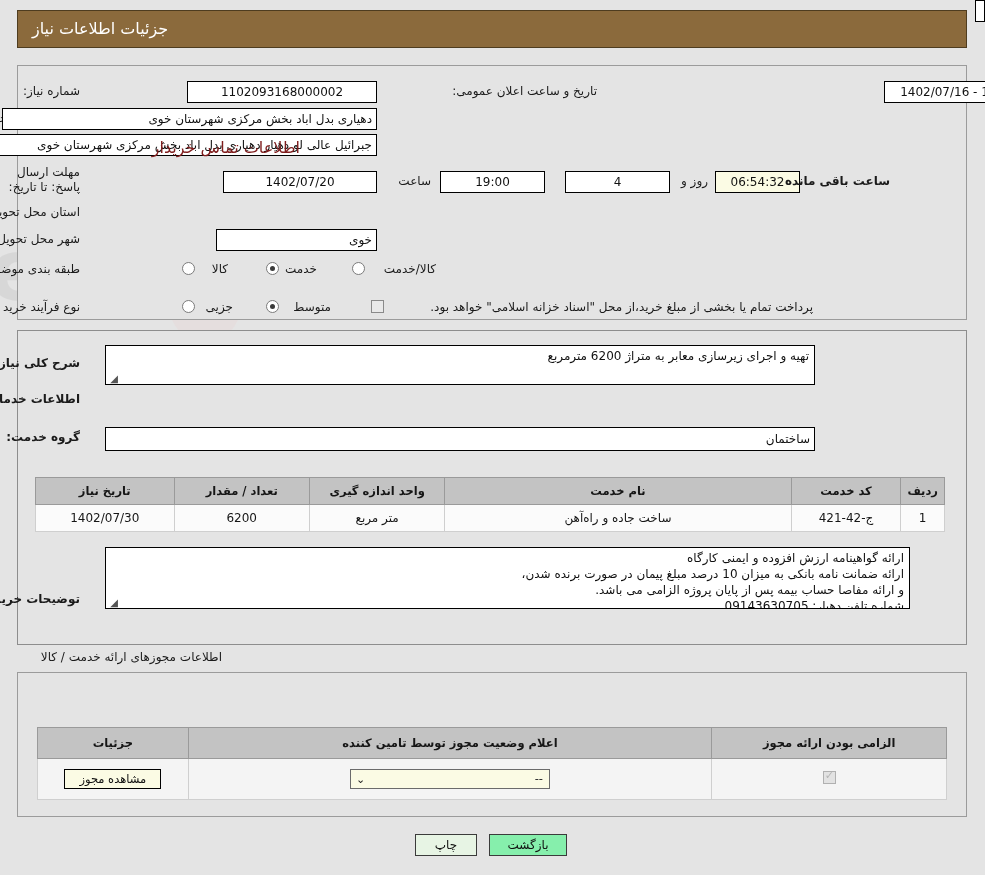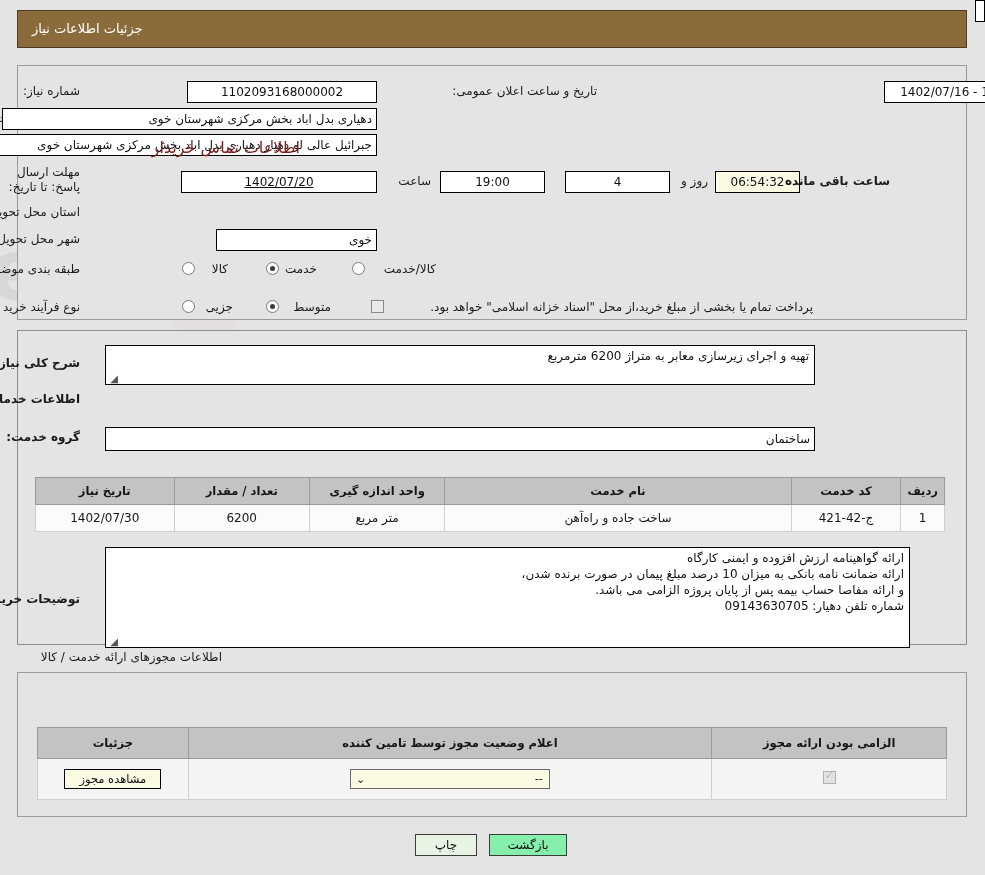--- a/index.html
+++ b/index.html
@@ -29,21 +29,21 @@
 
   
   .titlebar {
     position: absolute;
     right: 18px; top: 10px;
     width: 950px; height: 38px;
     background: #8b6a3c;
     border: 1px solid #4e3c1f;
     box-sizing: border-box;
     color: #ffffff;
-    font-size: 13px;
+    font-size: 16px;
     line-height: 36px;
     padding-right: 0;
     padding-left: 14px;
     text-align: left;
     z-index: 3;
   }
 
   
   .panel {
     position: absolute;
@@ -278,21 +278,21 @@
   <div class="fld c" style="left:884px; top:81px; width:148px;">11:25 - 1402/07/16</div>
 
   <div class="lbl" style="right:905px; top:111px;">نام دستگاه خریدار:</div>
   <div class="fld r" style="right:608px; top:108px; width:375px;">دهیاری بدل اباد بخش مرکزی شهرستان خوی</div>
 
   <div class="lbl" style="right:905px; top:138px;">ایجاد کننده درخواست:</div>
   <div class="fld r" style="right:608px; top:134px; width:480px;">جبرائیل عالی لو دهیار دهیاری بدل اباد بخش مرکزی شهرستان خوی</div>
   <div class="link" style="right:685px; top:138px;">اطلاعات تماس خریدار</div>
 
   <div class="lbl" style="right:905px; top:165px; line-height:15px; white-space:normal; width:80px; text-align:right;">مهلت ارسال پاسخ: تا تاریخ:</div>
-  <div class="fld c" style="right:608px; top:171px; width:196px;text-decoration:underline;">1402/07/20</div>
+  <div class="fld c" style="right:608px; top:171px; width:154px;">1402/07/20</div>
   <div class="lbl" style="right:554px; top:174px;">ساعت</div>
   <div class="fld c" style="right:440px; top:171px; width:105px;">19:00</div>
   <div class="fld c" style="right:315px; top:171px; width:105px;">4</div>
   <div class="lbl" style="right:277px; top:174px;">روز و</div>
   <div class="fld cream" style="right:185px; top:171px; width:85px;text-align:center;">06:54:32</div>
   <div class="lbl" style="right:95px; top:174px;font-weight:bold;">ساعت باقی مانده</div>
 
   <div class="lbl" style="right:905px; top:205px;">استان محل تحویل:</div>
 
   <div class="lbl" style="right:905px; top:232px;">شهر محل تحویل:</div>
@@ -344,21 +344,21 @@
         <td>ج-42-421</td>
         <td>ساخت جاده و راه‌آهن</td>
         <td>متر مربع</td>
         <td>6200</td>
         <td>1402/07/30</td>
       </tr>
     </tbody>
   </table>
 
   <div class="lbl b" style="right:905px; top:592px;">توضیحات خریدار:</div>
-  <div class="ta" style="right:75px; top:547px; width:805px; height:101px;padding-left:44px;">
+  <div class="ta" style="right:75px; top:547px; width:805px; height:62px;padding-left:44px;">
     <div>ارائه گواهینامه ارزش افزوده و ایمنی کارگاه</div>
     <div>ارائه ضمانت نامه بانکی به میزان 10 درصد مبلغ پیمان در صورت برنده شدن،</div>
     <div>و ارائه مفاصا حساب بیمه پس از پایان پروژه الزامی می باشد.</div>
     <div>شماره تلفن دهیار: 09143630705</div>
     <span class="grip">◢</span>
   </div>
 
   <div class="lbl" style="right:763px; top:650px;">اطلاعات مجوزهای ارائه خدمت / کالا</div>
   <div class="panel perm"></div>
 

